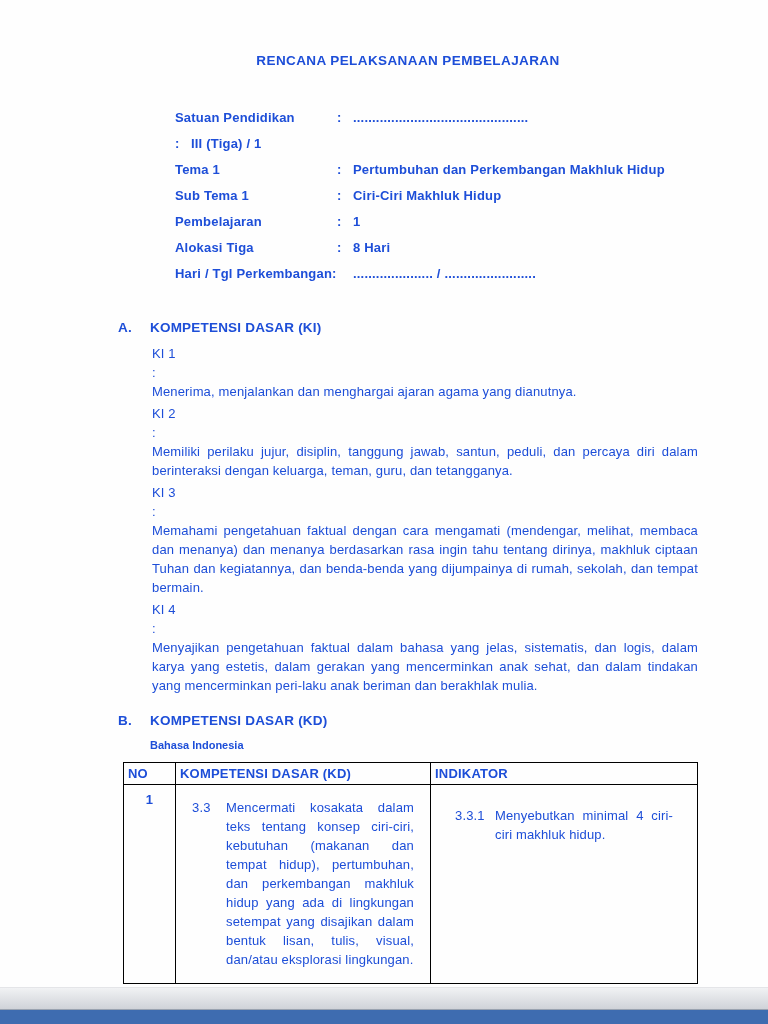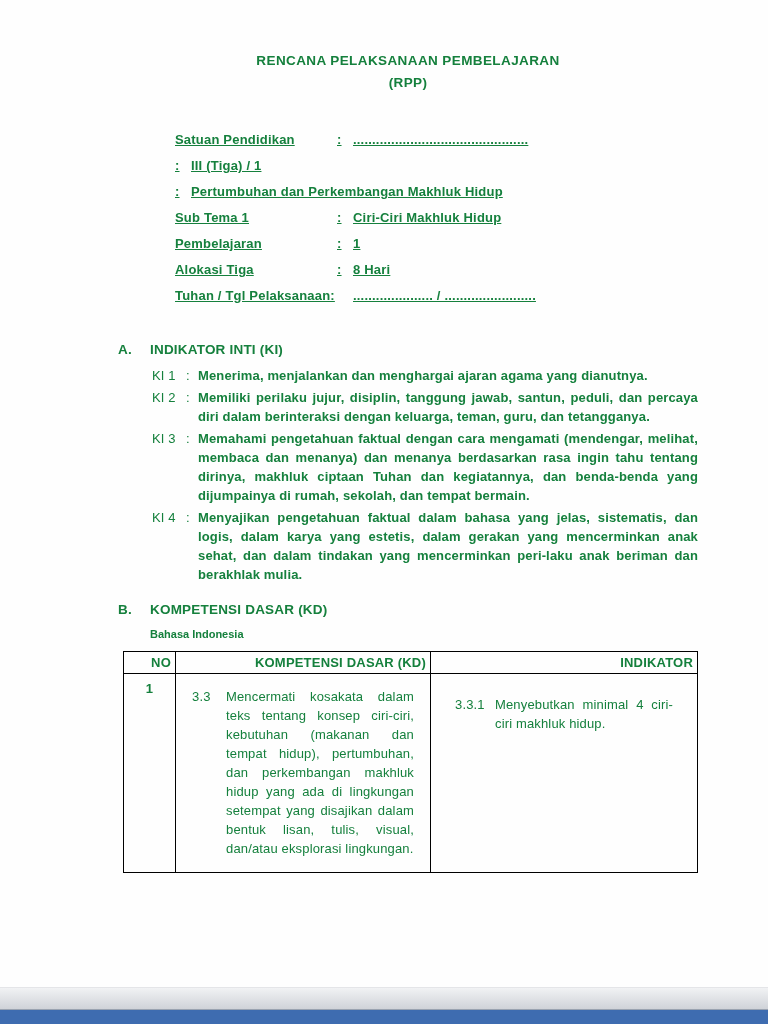--- a/index.html
+++ b/index.html
@@ -3,21 +3,21 @@
 <meta charset="utf-8">
 <style>
   html, body { margin: 0; padding: 0; background: #ffffff; }
   .canvas {
     position: relative;
     width: 768px;
     height: 1024px;
     margin: 0 auto;
     background: #ffffff;
     font-family: "Liberation Sans", sans-serif;
-    color: #15803d;
+    color: #1d4ed8;
     overflow: hidden;
   }
   .page {
     position: absolute;
     left: 0; top: 0; right: 0; bottom: 36px;
     background: #fefefe;
   }
   .content {
     padding: 50px 70px 0 118px;
   }
@@ -36,21 +36,20 @@
     margin: 36px 0 0 57px;
     font-weight: bold;
     font-size: 13px;
     letter-spacing: 0.2px;
   }
   .f-row {
     display: flex;
     align-items: flex-end;
     line-height: 20px;
     margin-bottom: 6px;
-    text-decoration: underline;
   }
   .f-label { width: 162px; flex: none; }
   .f-sep   { width: 16px; flex: none; }
   .f-value { flex: 1 1 auto; max-width: 322px; }
 
   
   .section-heading {
     display: flex;
     font-weight: bold;
     font-size: 13.5px;
@@ -61,24 +60,25 @@
   .section-letter { width: 32px; flex: none; }
 
   .ki-list { margin: 6px 0 0 34px; }
   .ki-item {
     display: flex;
     align-items: flex-start;
     font-size: 13px;
     line-height: 19px;
     letter-spacing: 0.15px;
     margin-bottom: 3px;
+    flex-direction: column;
   }
   .ki-label { width: 34px; flex: none; }
   .ki-sep   { width: 12px; flex: none; }
-  .ki-text  { flex: 1; text-align: justify; font-weight: bold; }
+  .ki-text  { flex: 1; text-align: justify; }
 
   .subtitle {
     margin: 5px 0 0 32px;
     font-weight: bold;
     font-size: 11px;
     line-height: 19px;
   }
 
   
   table.kd-table {
@@ -87,21 +87,21 @@
     width: 575px;
     table-layout: fixed;
   }
   .kd-table th, .kd-table td {
     border: 1.6px solid #000;
     vertical-align: top;
   }
   .kd-table th {
     font-size: 13px;
     font-weight: bold;
-    text-align: right;
+    text-align: left;
     padding: 3px 4px;
     letter-spacing: 0.2px;
   }
   .kd-table td {
     font-size: 13px;
     line-height: 19px;
     padding: 5px 8px;
     letter-spacing: 0.15px;
   }
   .col-no  { width: 52px; }
@@ -131,62 +131,62 @@
 </style>
 </head>
 <body>
 
 <div class="canvas">
   <div class="page">
     <div class="content">
 
       <div class="doc-title">
         <div>RENCANA PELAKSANAAN PEMBELAJARAN</div>
-        <div>(RPP)</div>
       </div>
 
       <div class="fields">
         <div class="f-row">
           <div class="f-label">Satuan Pendidikan</div>
           <div class="f-sep">:</div>
           <div class="f-value">..............................................</div>
         </div>
         <div class="f-row">
           <div class="f-sep">:</div>
           <div class="f-value">III (Tiga) / 1</div>
         </div>
         <div class="f-row">
+          <div class="f-label">Tema 1</div>
           <div class="f-sep">:</div>
           <div class="f-value">Pertumbuhan dan Perkembangan Makhluk Hidup</div>
         </div>
         <div class="f-row">
           <div class="f-label">Sub Tema 1</div>
           <div class="f-sep">:</div>
           <div class="f-value">Ciri-Ciri Makhluk Hidup</div>
         </div>
         <div class="f-row">
           <div class="f-label">Pembelajaran</div>
           <div class="f-sep">:</div>
           <div class="f-value">1</div>
         </div>
         <div class="f-row">
           <div class="f-label">Alokasi Tiga</div>
           <div class="f-sep">:</div>
           <div class="f-value">8 Hari</div>
         </div>
         <div class="f-row">
-          <div class="f-label">Tuhan / Tgl Pelaksanaan:</div>
+          <div class="f-label">Hari / Tgl Perkembangan:</div>
           <div class="f-sep"></div>
           <div class="f-value">..................... / ........................</div>
         </div>
       </div>
 
       <div class="section-heading">
         <div class="section-letter">A.</div>
-        <div>INDIKATOR INTI (KI)</div>
+        <div>KOMPETENSI DASAR (KI)</div>
       </div>
 
       <div class="ki-list">
         <div class="ki-item">
           <div class="ki-label">KI 1</div>
           <div class="ki-sep">:</div>
           <div class="ki-text">Menerima, menjalankan dan menghargai ajaran agama yang dianutnya.</div>
         </div>
         <div class="ki-item">
           <div class="ki-label">KI 2</div>

